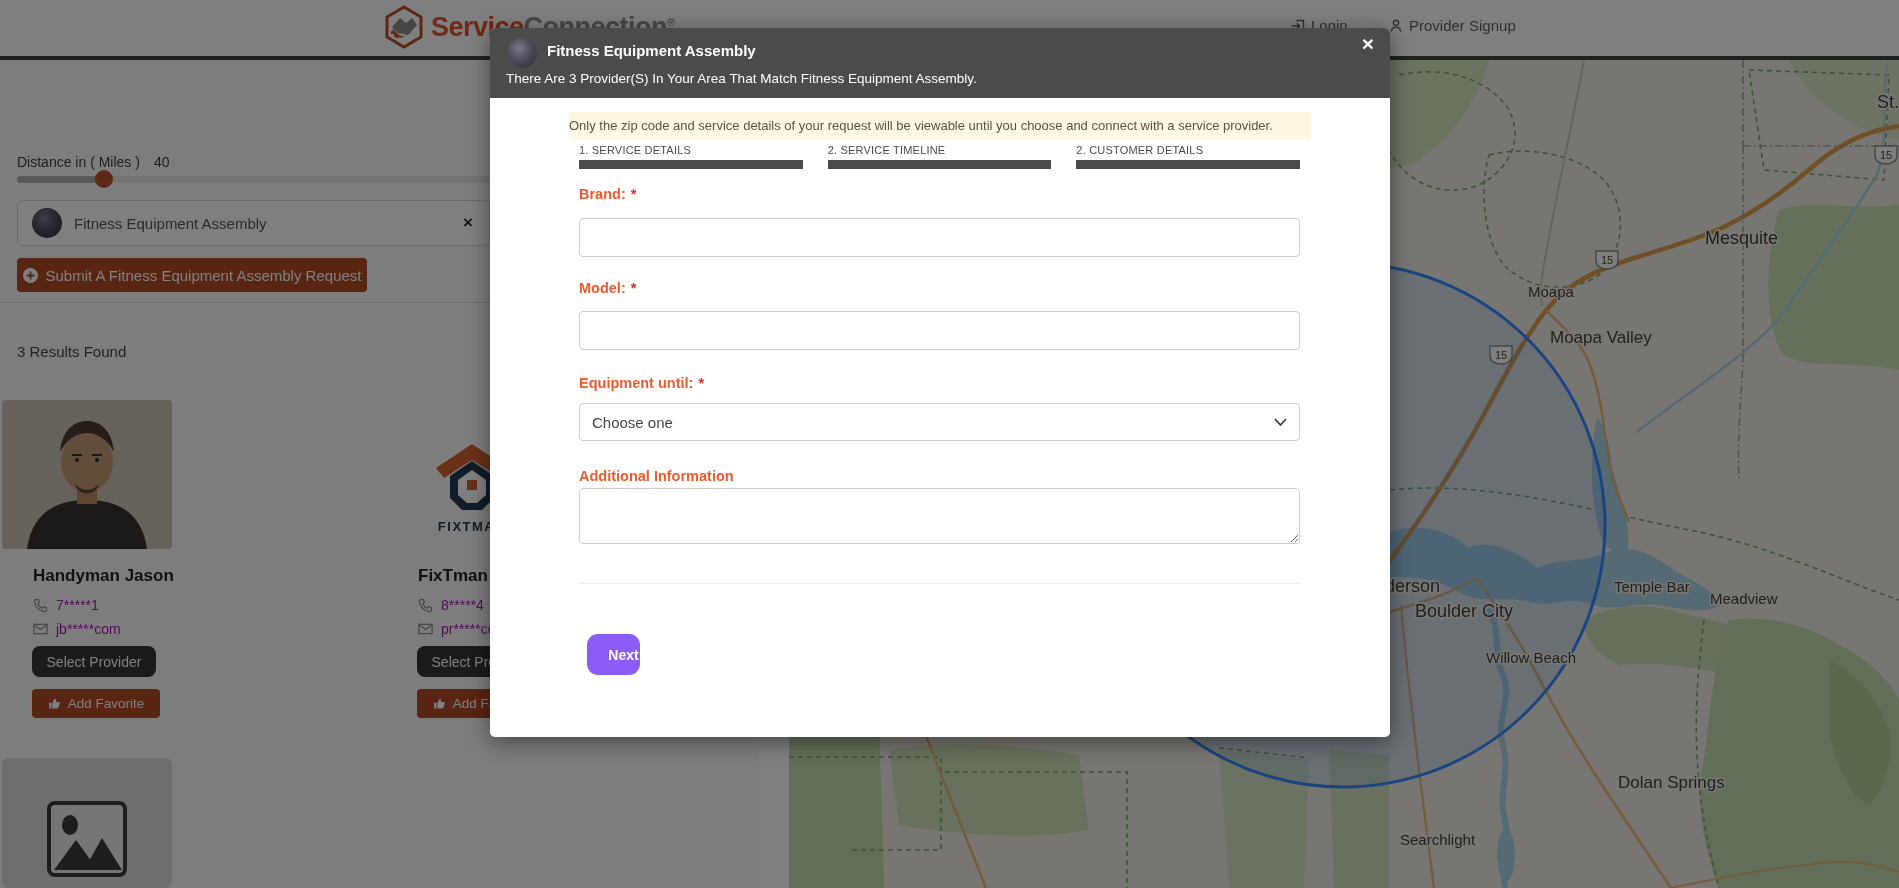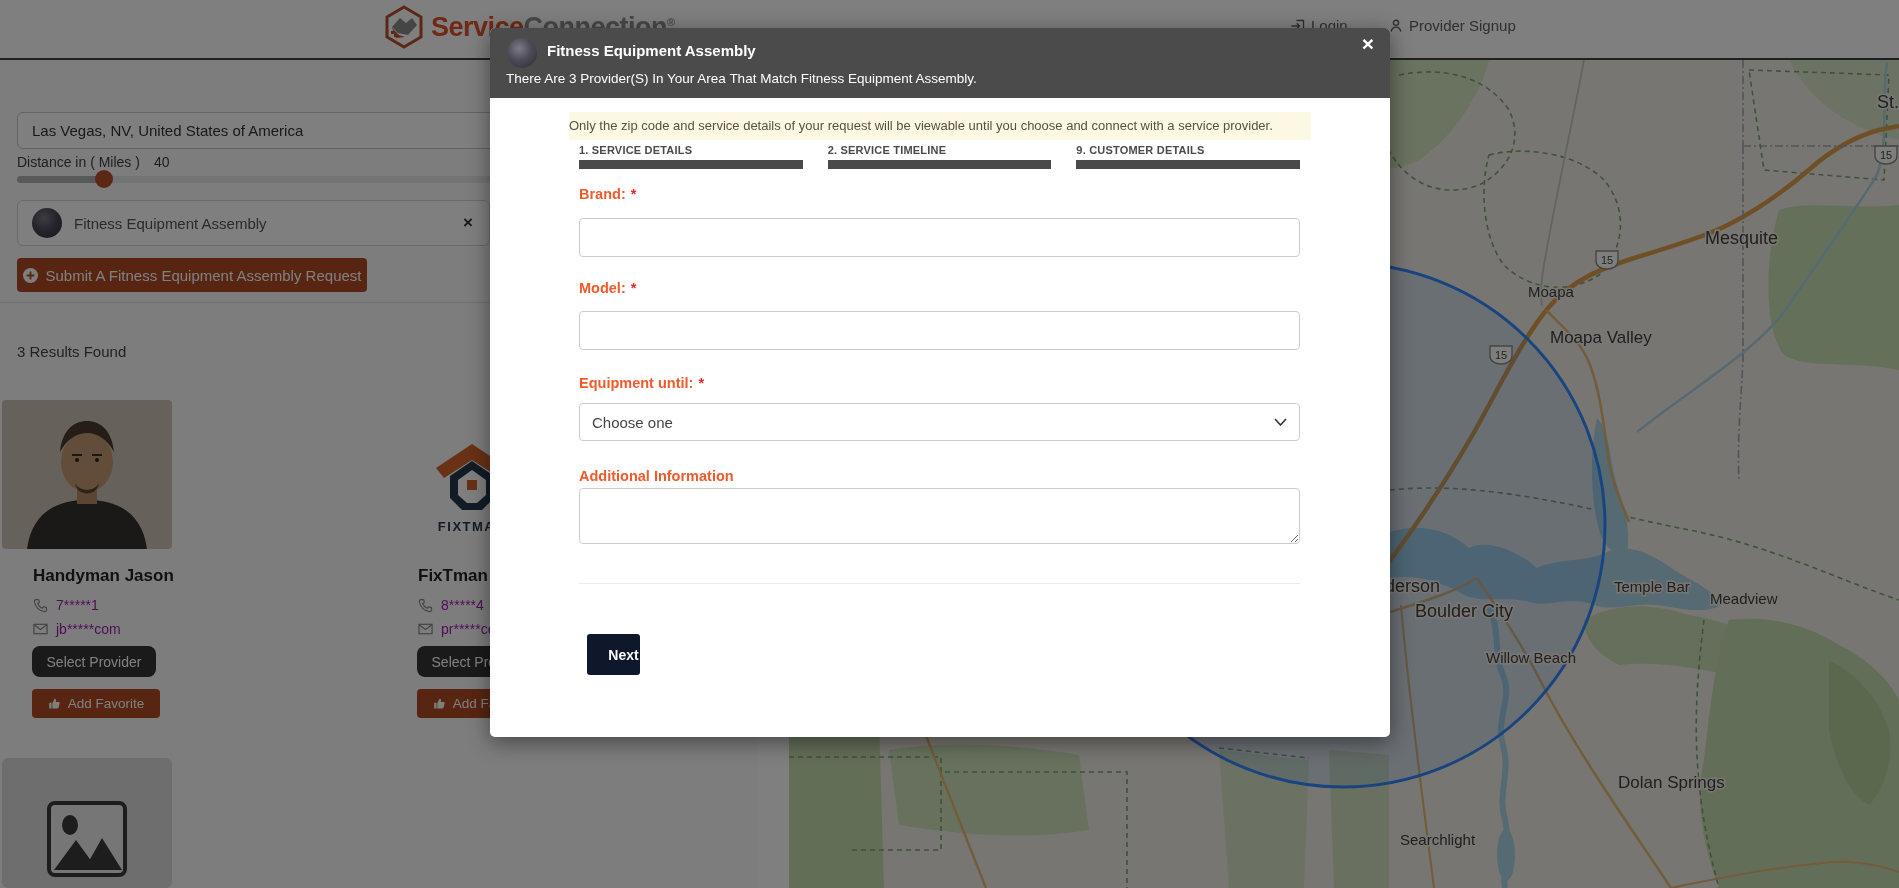--- a/index.html
+++ b/index.html
@@ -1,20 +1,20 @@
 <!DOCTYPE html>
 <html><head>
 <meta charset="utf-8">
 <style>
   * { box-sizing: border-box; margin: 0; padding: 0; }
   body { margin: 0; font-family: "Liberation Sans", sans-serif; background: #fff; }
   .page { position: relative; width: 1899px; height: 888px; overflow: hidden; background: #fff; }
 
   
-  .hdr { position: absolute; top: 0; left: 0; width: 1899px; height: 60px; background: #fff; border-bottom: 2px solid #404040; z-index: 1; }
+  .hdr { position: absolute; top: 0; left: 0; width: 1899px; height: 60px; background: #fff; border-bottom: 4px solid #404040; z-index: 1; }
   .logo { position: absolute; left: 384px; top: 5px; display: flex; align-items: center; }
   .logo-text { font-size: 27px; font-weight: bold; margin-left: 7px; letter-spacing: -0.5px; }
   .logo-svc { color: #e2532c; }
   .logo-con { color: #8e8e8e; }
   .logo-reg { font-size: 11px; color: #8e8e8e; vertical-align: super; font-weight: bold; }
   .nav-item { position: absolute; top: 17px; display: flex; align-items: center; gap: 5px; font-size: 15px; color: #5f5f5f; cursor: pointer; }
   .nav-login { left: 1290px; }
   .nav-signup { left: 1388px; }
 
   
@@ -49,32 +49,32 @@
 
   
   .backdrop { position: absolute; inset: 0; background: rgba(0,0,0,0.5); z-index: 5; }
   .modal { position: absolute; left: 490px; top: 28px; width: 900px; height: 709px; background: #fff; border-radius: 5px; box-shadow: 0 5px 22px rgba(0,0,0,0.45); z-index: 10; }
   .m-head { position: relative; height: 70px; background: #4b4b4b; border-radius: 5px 5px 0 0; }
   .m-avatar { position: absolute; left: 17px; top: 10px; width: 30px; height: 30px; border-radius: 50%; background: radial-gradient(circle at 40% 35%, #7d7a88 0%, #4e4b58 45%, #2c2a34 100%); }
   .m-title { position: absolute; left: 57px; top: 14px; color: #fff; font-size: 15px; font-weight: bold; }
   .m-sub { position: absolute; left: 16px; top: 43px; color: #fff; font-size: 13.5px; }
   .m-close { position: absolute; right: 16px; top: 5px; color: #fff; font-size: 21px; font-weight: bold; cursor: pointer; line-height: 1; }
   .m-notice { position: absolute; left: 79px; top: 84px; width: 742px; height: 28px; background: #fdf8e3; color: #56533d; font-size: 13px; line-height: 28px; padding: 0 0; border-radius: 2px; white-space: nowrap; overflow: hidden; }
-  .m-tabs { position: absolute; left: 89px; top: 116px; width: 721px; display: flex; gap: 25px; font-weight: bold; }
+  .m-tabs { position: absolute; left: 89px; top: 116px; width: 721px; display: flex; gap: 25px; }
   .m-tab { flex: 1; cursor: pointer; }
   .m-tab-label { font-size: 11px; color: #4a4a4a; letter-spacing: 0.2px; }
   .m-tab-bar { height: 9px; background: #4a4a4a; margin-top: 4px; }
   .f-label { position: absolute; left: 89px; font-size: 14.5px; font-weight: bold; color: #ee5a2c; }
   .f-req { color: #e02b20; margin-left: 5px; }
   .f-input { position: absolute; left: 89px; width: 721px; height: 39px; border: 1px solid #ccc; border-radius: 4px; background: #fff; padding: 0 12px; font-size: 15px; font-family: "Liberation Sans", sans-serif; }
   .f-select { position: absolute; left: 89px; width: 721px; height: 38px; border: 1px solid #ccc; border-radius: 4px; background: #fff; display: flex; align-items: center; padding: 0 12px; font-size: 15px; color: #444; cursor: pointer; }
   .f-select-chevron { margin-left: auto; }
   .f-textarea { position: absolute; left: 89px; top: 460px; width: 721px; height: 56px; border: 1px solid #ccc; border-radius: 4px; resize: both; font-family: "Liberation Sans", sans-serif; font-size: 14px; padding: 6px 10px; }
   .m-divider { position: absolute; left: 89px; top: 555px; width: 721px; height: 1px; background: #ececec; }
-  .next-btn { position: absolute; left: 97px; top: 606px; width: 53px; height: 41px; background: #0f172a; color: #fff; border: none; border-radius: 3px; font-size: 14px; font-weight: bold; cursor: pointer; font-family: "Liberation Sans", sans-serif; padding-left: 20px; }
+  .next-btn { position: absolute; left: 97px; top: 606px; width: 53px; height: 41px; background: #8b5cf6; color: #fff; border: none; border-radius: 11px; font-size: 14px; font-weight: bold; cursor: pointer; font-family: "Liberation Sans", sans-serif; padding-left: 20px; }
 </style>
 </head>
 <body>
 
 <div class="page">
 
   <div class="hdr">
     <div class="logo">
       <svg width="40" height="44" viewBox="0 0 40 44">
         <polygon points="20,2 37,12 37,32 20,42 3,32 3,12" fill="#ffffff" stroke="#b5502a" stroke-width="3"></polygon>
@@ -95,21 +95,20 @@
     <div class="nav-item nav-signup">
       <svg width="16" height="16" viewBox="0 0 16 16">
         <circle cx="8" cy="4.8" r="2.6" fill="none" stroke="#5f5f5f" stroke-width="1.4"></circle>
         <path d="M3.2 13.5c.6-3.2 2.6-4.4 4.8-4.4s4.2 1.2 4.8 4.4" fill="none" stroke="#5f5f5f" stroke-width="1.4"></path>
       </svg>
       <span>Provider Signup</span>
     </div>
   </div>
 
   <div class="panel">
-    <input class="loc-input" type="text" value="Las Vegas, NV, United States of America" style="">
     <div class="dist-row">
       <span>Distance in ( Miles )</span><span class="dist-val">40</span>
     </div>
     <div class="slider-track">
       <div class="slider-fill"></div>
     </div>
     <div class="slider-thumb"></div>
 
     <div class="svc-tag">
       <div class="tag-avatar"></div>
@@ -302,21 +301,21 @@
     <div class="m-tabs">
       <div class="m-tab">
         <div class="m-tab-label">1. SERVICE DETAILS</div>
         <div class="m-tab-bar"></div>
       </div>
       <div class="m-tab">
         <div class="m-tab-label">2. SERVICE TIMELINE</div>
         <div class="m-tab-bar"></div>
       </div>
       <div class="m-tab">
-        <div class="m-tab-label">9. CUSTOMER DETAILS</div>
+        <div class="m-tab-label">2. CUSTOMER DETAILS</div>
         <div class="m-tab-bar"></div>
       </div>
     </div>
 
     <div class="f-label" style="top:158px">
       <span>Brand:</span><span class="f-req">*</span>
     </div>
     <input class="f-input" style="top: 190px;" type="text">
 
     <div class="f-label" style="top:252px">

